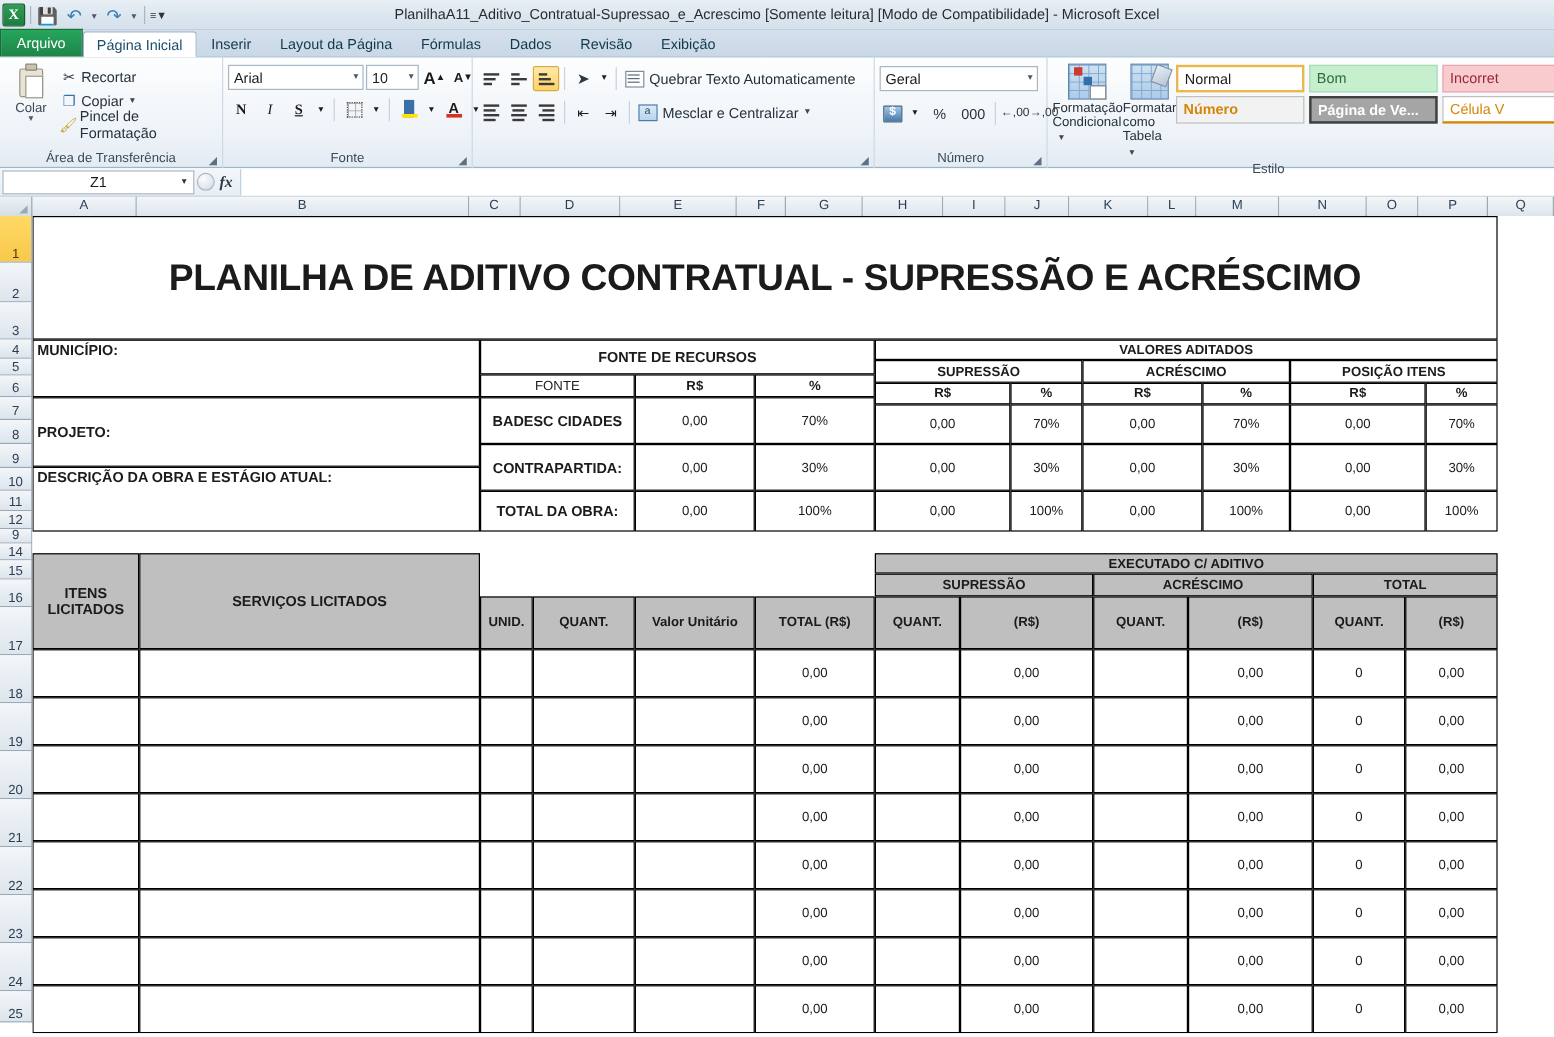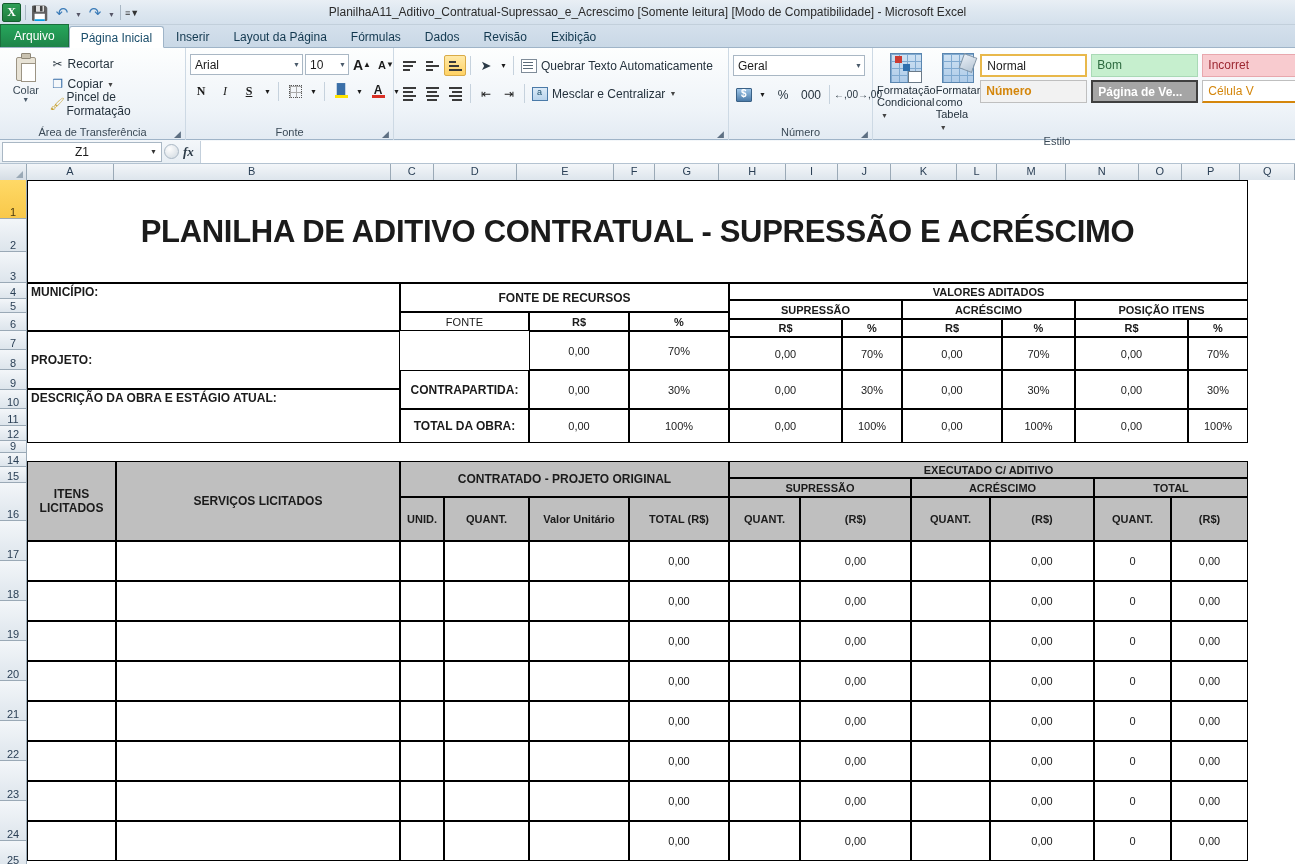--- a/index.html
+++ b/index.html
@@ -603,21 +603,21 @@
       <div class="rh" style="height:18px">6</div>
       <div class="rh" style="height:19px">7</div>
       <div class="rh" style="height:20px">8</div>
       <div class="rh" style="height:20px">9</div>
       <div class="rh" style="height:19px">10</div>
       <div class="rh" style="height:17px">11</div>
       <div class="rh" style="height:15px">12</div>
       <div class="rh" style="height:12px">9</div>
       <div class="rh" style="height:14px">14</div>
       <div class="rh" style="height:16px">15</div>
-      <div class="rh" style="height:38px">16</div>
+      <div class="rh" style="height:23px">16</div>
       <div class="rh" style="height:40px">17</div>
       <div class="rh" style="height:40px">18</div>
       <div class="rh" style="height:40px">19</div>
       <div class="rh" style="height:40px">20</div>
       <div class="rh" style="height:40px">21</div>
       <div class="rh" style="height:40px">22</div>
       <div class="rh" style="height:40px">23</div>
       <div class="rh" style="height:40px">24</div>
       <div class="rh" style="height:26px">25</div>
     </div>
@@ -628,20 +628,21 @@
 
       <div class="cell lft bold b" style="left:0px; top:103px; width:373px; height:48px; font-size:12px; align-items:flex-start; padding-top:1px;">MUNICÍPIO:</div>
       <div class="cell lft bold b" style="left:0px; top:151px; width:373px; height:58px; font-size:12px;">PROJETO:</div>
       <div class="cell ctr bold b" style="left:373px; top:103px; width:329px; height:29px; font-size:12px;">FONTE DE RECURSOS</div>
 
       <div class="cell lft bold b" style="left:0px; top:209px; width:373px; height:54px; font-size:12px; align-items:flex-start; padding-top:1px;">DESCRIÇÃO DA OBRA E ESTÁGIO ATUAL:</div>
       <div class="cell ctr b" style="left:373px; top:132px; width:129px; height:19px;">FONTE</div>
       <div class="cell ctr bold b" style="left:502px; top:132px; width:100px; height:19px;">R$</div>
       <div class="cell ctr bold b" style="left:602px; top:132px; width:100px; height:19px;">%</div>
 
+      <div class="cell ctr bold b" style="left:373px; top:151px; width:129px; height:39px; font-size:12px;">BADESC CIDADES</div>
       <div class="cell ctr b" style="left:502px; top:151px; width:100px; height:39px;">0,00</div>
       <div class="cell ctr b" style="left:602px; top:151px; width:100px; height:39px;">70%</div>
 
       <div class="cell ctr bold b" style="left:373px; top:190px; width:129px; height:39px; font-size:12px;">CONTRAPARTIDA:</div>
       <div class="cell ctr b" style="left:502px; top:190px; width:100px; height:39px;">0,00</div>
       <div class="cell ctr b" style="left:602px; top:190px; width:100px; height:39px;">30%</div>
 
       <div class="cell ctr bold b" style="left:373px; top:229px; width:129px; height:34px; font-size:12px;">TOTAL DA OBRA:</div>
       <div class="cell ctr b" style="left:502px; top:229px; width:100px; height:34px;">0,00</div>
       <div class="cell ctr b" style="left:602px; top:229px; width:100px; height:34px;">100%</div>
@@ -678,21 +679,20 @@
       <div class="cell ctr b" style="left:975px;  top:229px; width:73px;  height:34px;">100%</div>
       <div class="cell ctr b" style="left:1048px; top:229px; width:113px; height:34px;">0,00</div>
       <div class="cell ctr b" style="left:1161px; top:229px; width:60px;  height:34px;">100%</div>
 
       <div class="cell ctr bold gray b" style="left:89px; top:281px; width:284px; height:80px; font-size:12px;">SERVIÇOS LICITADOS</div>
       <div class="cell ctr bold gray b" style="left:0px; top:281px; width:89px; height:80px; font-size:12px; flex-direction:column;">
         <span>ITENS</span>
         <span>LICITADOS</span>
       </div>
 
-      <div class="cell ctr bold gray b" style="left:373px; top:281px; width:329px; height:36px; font-size:12px;">CONTRATADO - PROJETO ORIGINAL</div>
       <div class="cell ctr bold gray b" style="left:373px; top:317px; width:44px;  height:44px;">UNID.</div>
       <div class="cell ctr bold gray b" style="left:417px; top:317px; width:85px;  height:44px;">QUANT.</div>
       <div class="cell ctr bold gray b" style="left:502px; top:317px; width:100px; height:44px;">Valor Unitário</div>
       <div class="cell ctr bold gray b" style="left:602px; top:317px; width:100px; height:44px;">TOTAL (R$)</div>
 
       <div class="cell ctr bold gray b" style="left:702px; top:281px; width:519px; height:17px; font-size:11px;">EXECUTADO C/ ADITIVO</div>
       <div class="cell ctr bold gray b" style="left:702px; top:298px; width:182px; height:19px; font-size:11px;">SUPRESSÃO</div>
       <div class="cell ctr bold gray b" style="left:884px; top:298px; width:183px; height:19px; font-size:11px;">ACRÉSCIMO</div>
       <div class="cell ctr bold gray b" style="left:1067px; top:298px; width:154px; height:19px; font-size:11px;">TOTAL</div>
 

